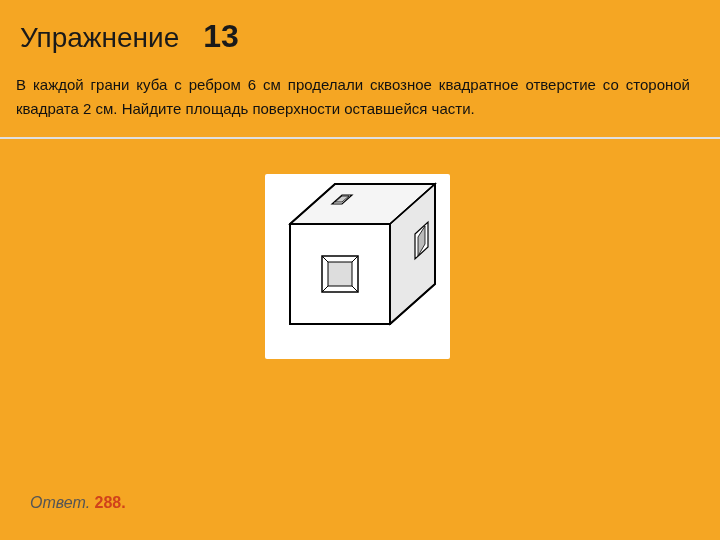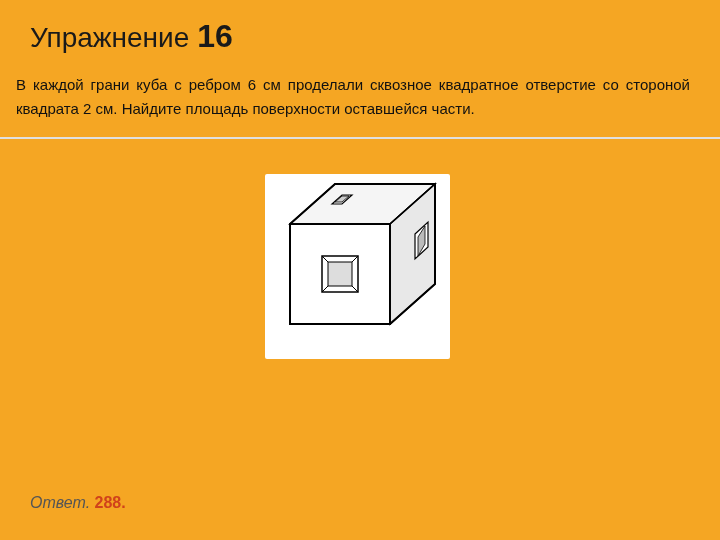--- a/index.html
+++ b/index.html
@@ -13,24 +13,24 @@
       position: relative;
     }
 
     .page {
       width: 720px;
       height: 540px;
       position: relative;
     }
 
     .title-bar {
-      padding: 18px 30px 10px 30px;
+      padding: 18px 30px 10px 20px;
       display: flex;
       align-items: baseline;
-      gap: 8px;
+      gap: 24px;
     }
 
     .title-text {
       font-size: 28px;
       font-weight: normal;
       color: #1a1a1a;
     }
 
     .title-number {
       font-size: 32px;
@@ -79,21 +79,21 @@
       font-weight: bold;
     }
   </style>
 </head>
 <body>
 
 <div class="page">
 
   <div class="title-bar">
     <span class="title-text">Упражнение</span>
-    <span class="title-number">16</span>
+    <span class="title-number">13</span>
   </div>
 
   <div class="problem-text">В каждой грани куба с ребром 6 см проделали сквозное квадратное отверстие со стороной квадрата 2 см. Найдите площадь поверхности оставшейся части.</div>
 
   <div class="diagram-area">
     <div class="cube-container">
       
       <svg viewBox="0 0 200 195" width="200" height="195" xmlns="http://www.w3.org/2000/svg">
 
         <rect x="5" y="5" width="185" height="185" fill="white" rx="2"></rect>

